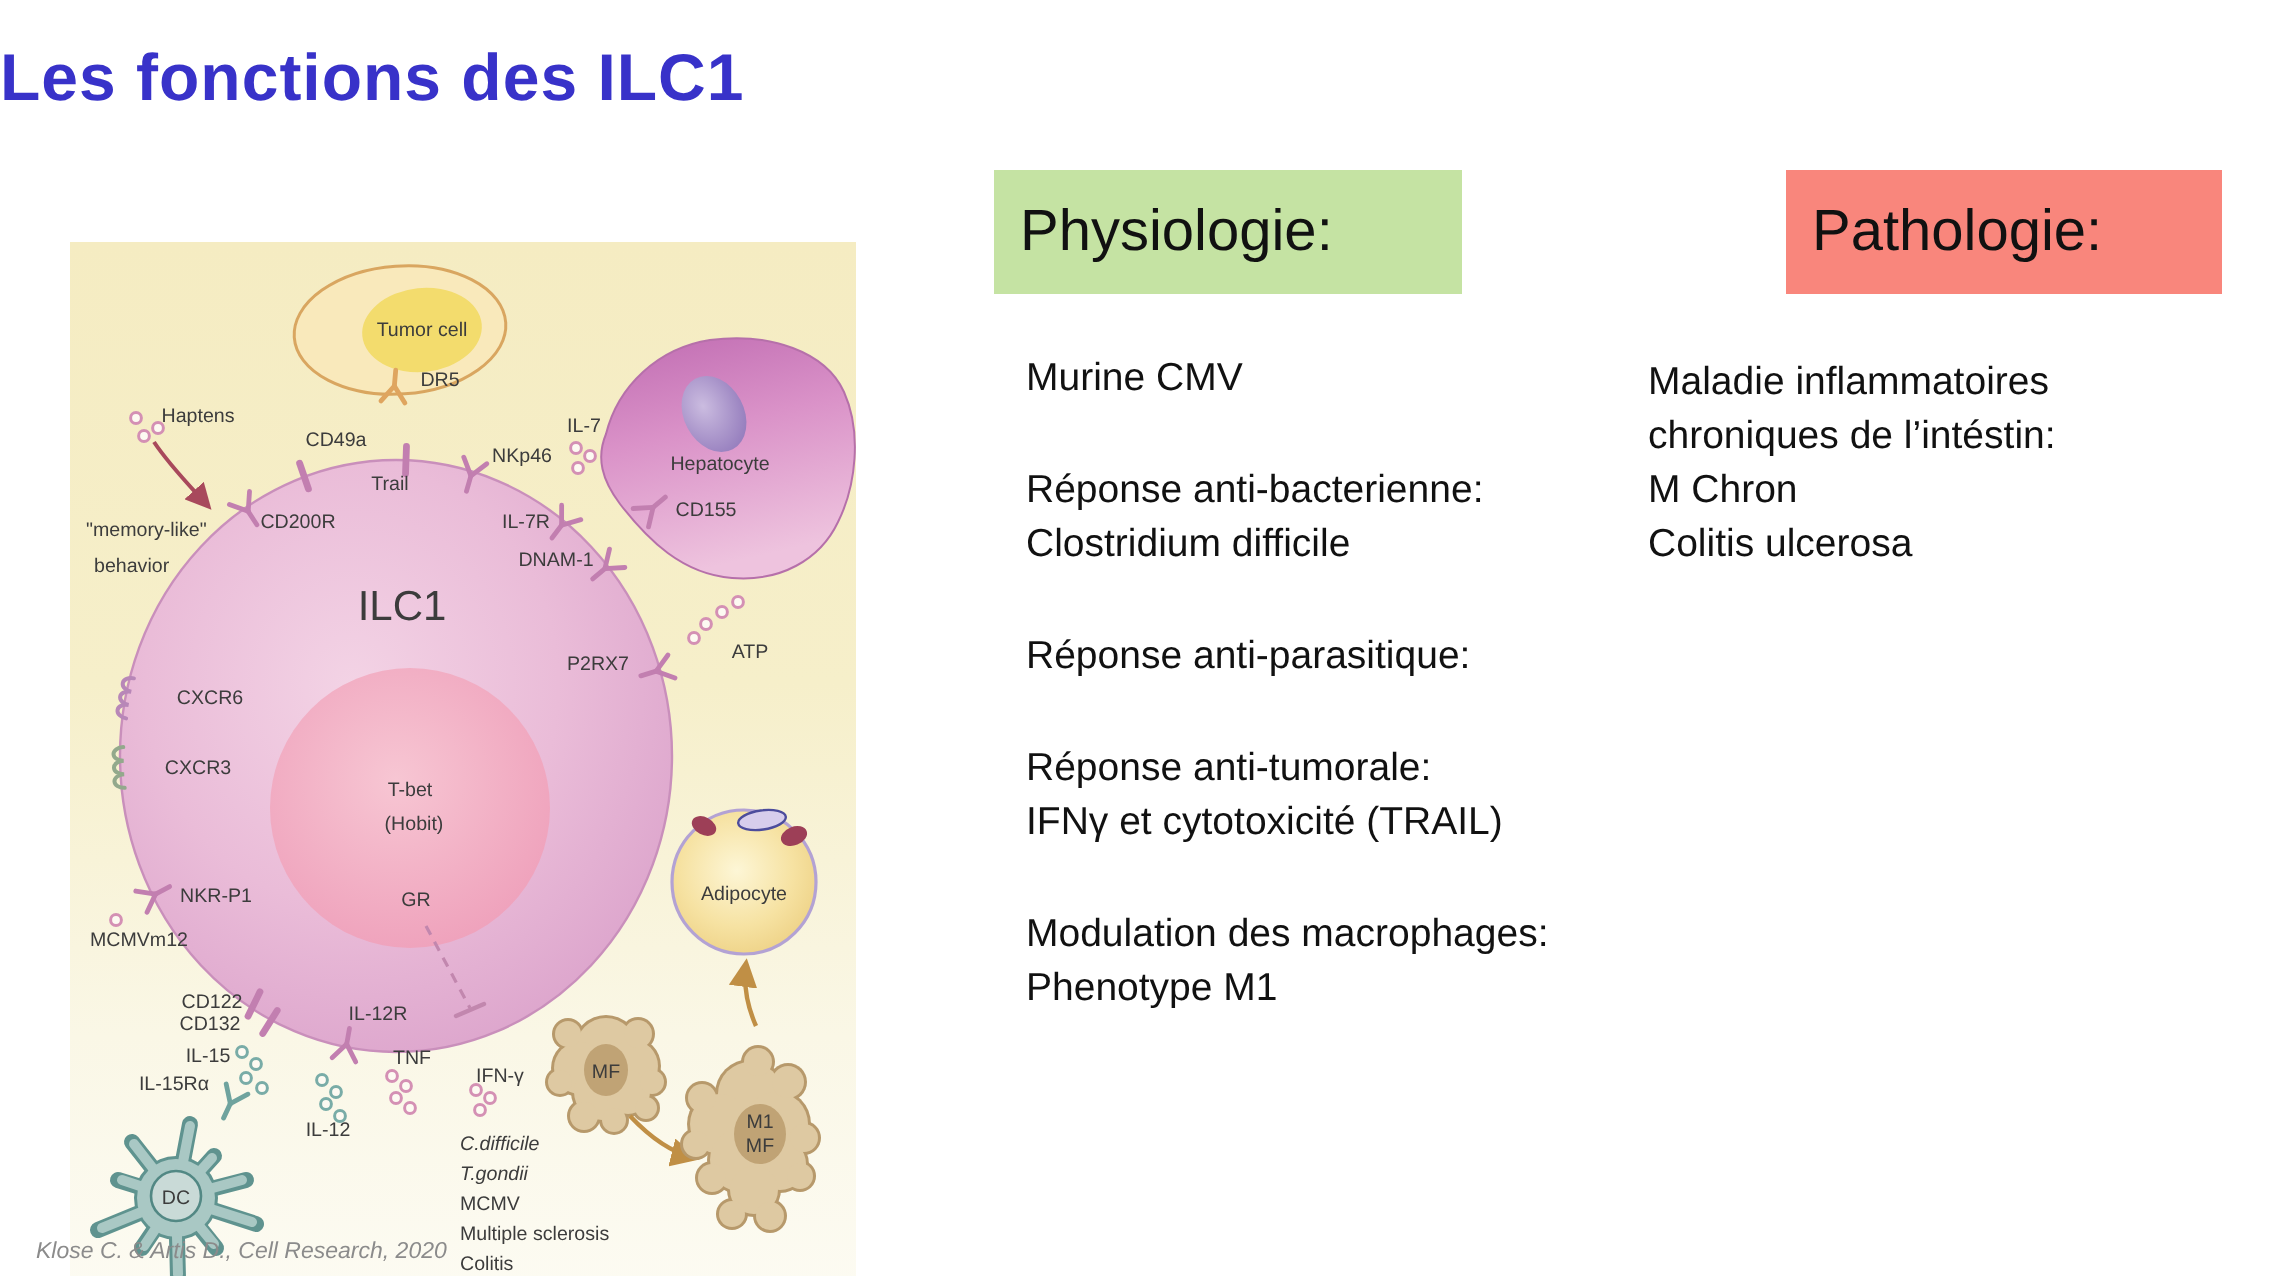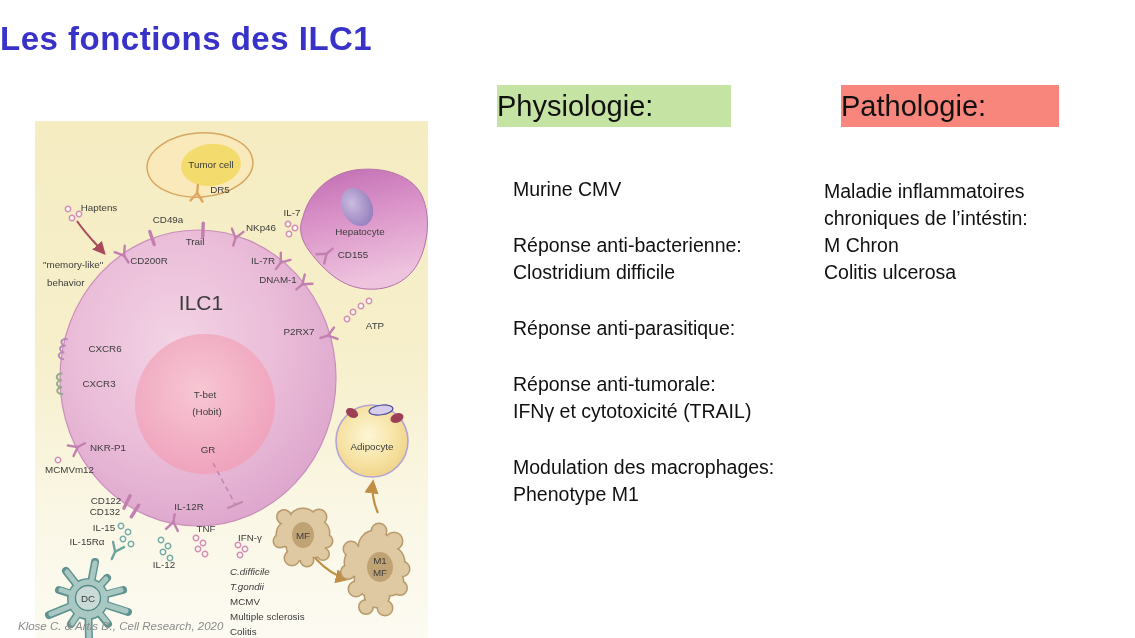--- a/index.html
+++ b/index.html
@@ -1,24 +1,24 @@
 <!DOCTYPE html>
 <html><head>
 <meta charset="utf-8">
 <style>
   html,body{margin:0;padding:0;background:#ffffff;font-family:"Liberation Sans",sans-serif;}
   .slide{position:relative;width:1135px;height:638px;background:#ffffff;overflow:hidden;}
   .title{position:absolute;top:20px;left:0;width:100%;
          font-size:33px;font-weight:bold;color:#3832c9;letter-spacing:.5px;}
   .panel{position:absolute;left:35px;top:81px;width:393px;height:552px;
          background:linear-gradient(180deg,#f5ecc2 0%,#f6efca 40%,#faf7e6 72%,#fdfcf5 100%);margin-top:40px;}
-  .hdr{position:absolute;top:85px;height:42px;display:flex;align-items:center;
-       font-size:29px;color:#111;box-sizing:border-box;}
+  .hdr{position:absolute;top:85px;height:62px;display:flex;align-items:center;
+       padding-left:13px;font-size:29px;color:#111;box-sizing:border-box;}
   .hdr.green{left:497px;width:234px;background:#c5e3a3;}
-  .hdr.red{left:841px;width:218px;background:#f9867c;}
+  .hdr.red{left:893px;width:218px;background:#f9867c;}
   .phys{position:absolute;left:513px;top:176px;width:360px;font-size:19.5px;line-height:27px;color:#111;}
   .phys .grp{margin-bottom:29px;}
   .it{}
   .path-col{position:absolute;left:824px;top:178px;width:270px;font-size:19.5px;line-height:27px;color:#111;}
   .cite{position:absolute;left:18px;top:620px;font-size:11.5px;font-style:italic;color:#8b8b8b;}
   svg text{font-family:"Liberation Sans",sans-serif;}
   svg .lbl{font-size:9.8px;fill:#3c3c3c;text-anchor:middle;}
   svg .start{text-anchor:start;}
   svg .ital{font-style:italic;}
   svg .big{font-size:21px;fill:#3c3c3c;text-anchor:middle;}

